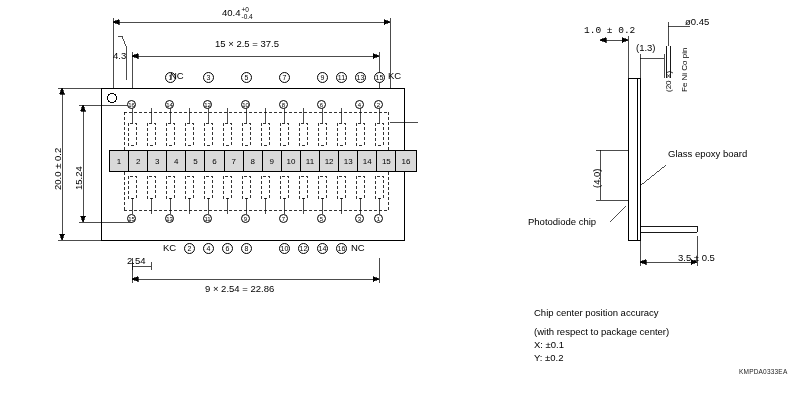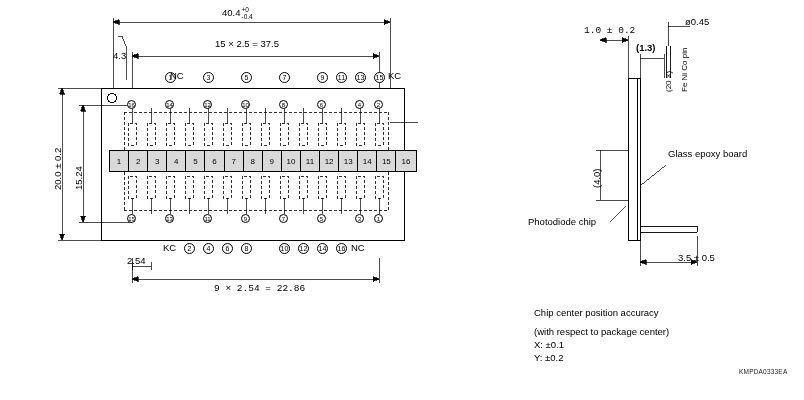--- a/index.html
+++ b/index.html
@@ -341,25 +341,25 @@
 
   <div class="lbl" style="left:163px; top:242px;">KC</div>
   <div class="lbl" style="left:351px; top:242px;">NC</div>
 
   <div class="lbl rot90" style="left:52px; top:190px;">20.0 ± 0.2</div>
 
   <div class="lbl rot90" style="left:73px; top:190px;">15.24</div>
 
   <div class="lbl" style="left:127px; top:255px;">2.54</div>
 
-  <div class="lbl" style="left:214px; top:283px;font-family:Liberation Mono, monospace;">9 × 2.54 = 22.86</div>
+  <div class="lbl" style="left:205px; top:283px;">9 × 2.54 = 22.86</div>
 
 
   <div class="lbl" style="left:584px; top:25px;font-family:Liberation Mono, monospace;">1.0 ± 0.2</div>
-  <div class="lbl" style="left:636px; top:42px;font-weight:bold;">(1.3)</div>
+  <div class="lbl" style="left:636px; top:42px;">(1.3)</div>
   <div class="lbl" style="left:685px; top:16px;">ø0.45</div>
 
   <div class="lbl rot90 small" style="left:664px; top:92px;">(20 ×)</div>
 
   <div class="lbl rot90 small" style="left:680px; top:92px;">Fe Ni Co pin</div>
 
   <div class="lbl rot90" style="left:591px; top:188px;">(4.0)</div>
 
   <div class="lbl" style="left:668px; top:148px;">Glass epoxy board</div>
 

